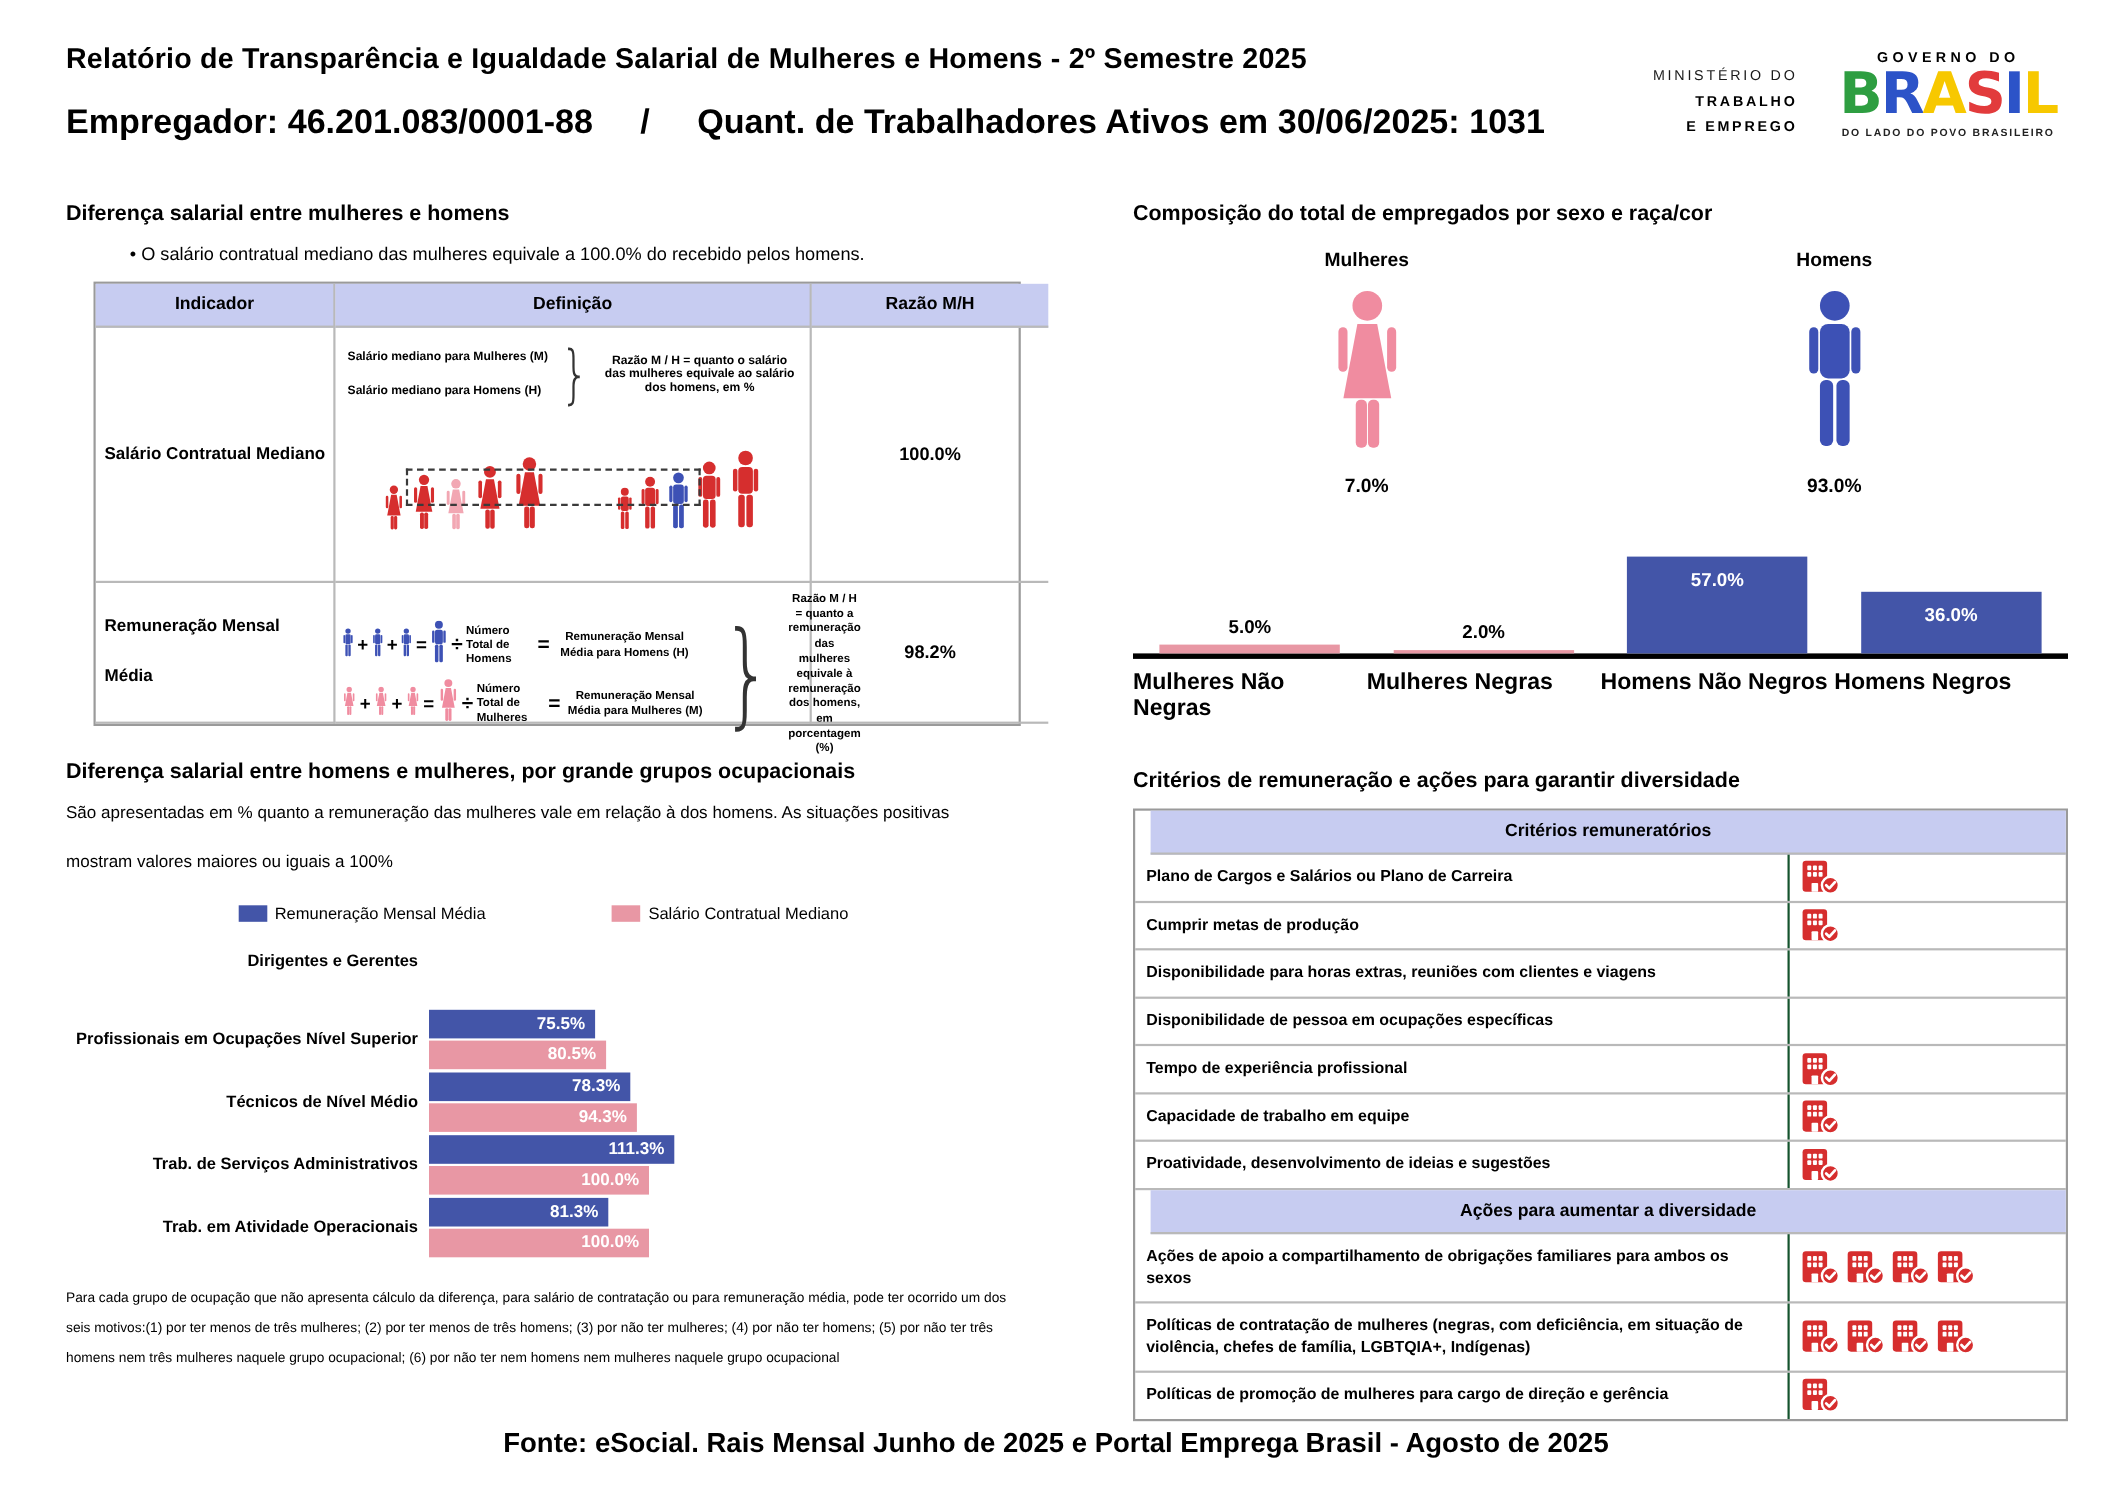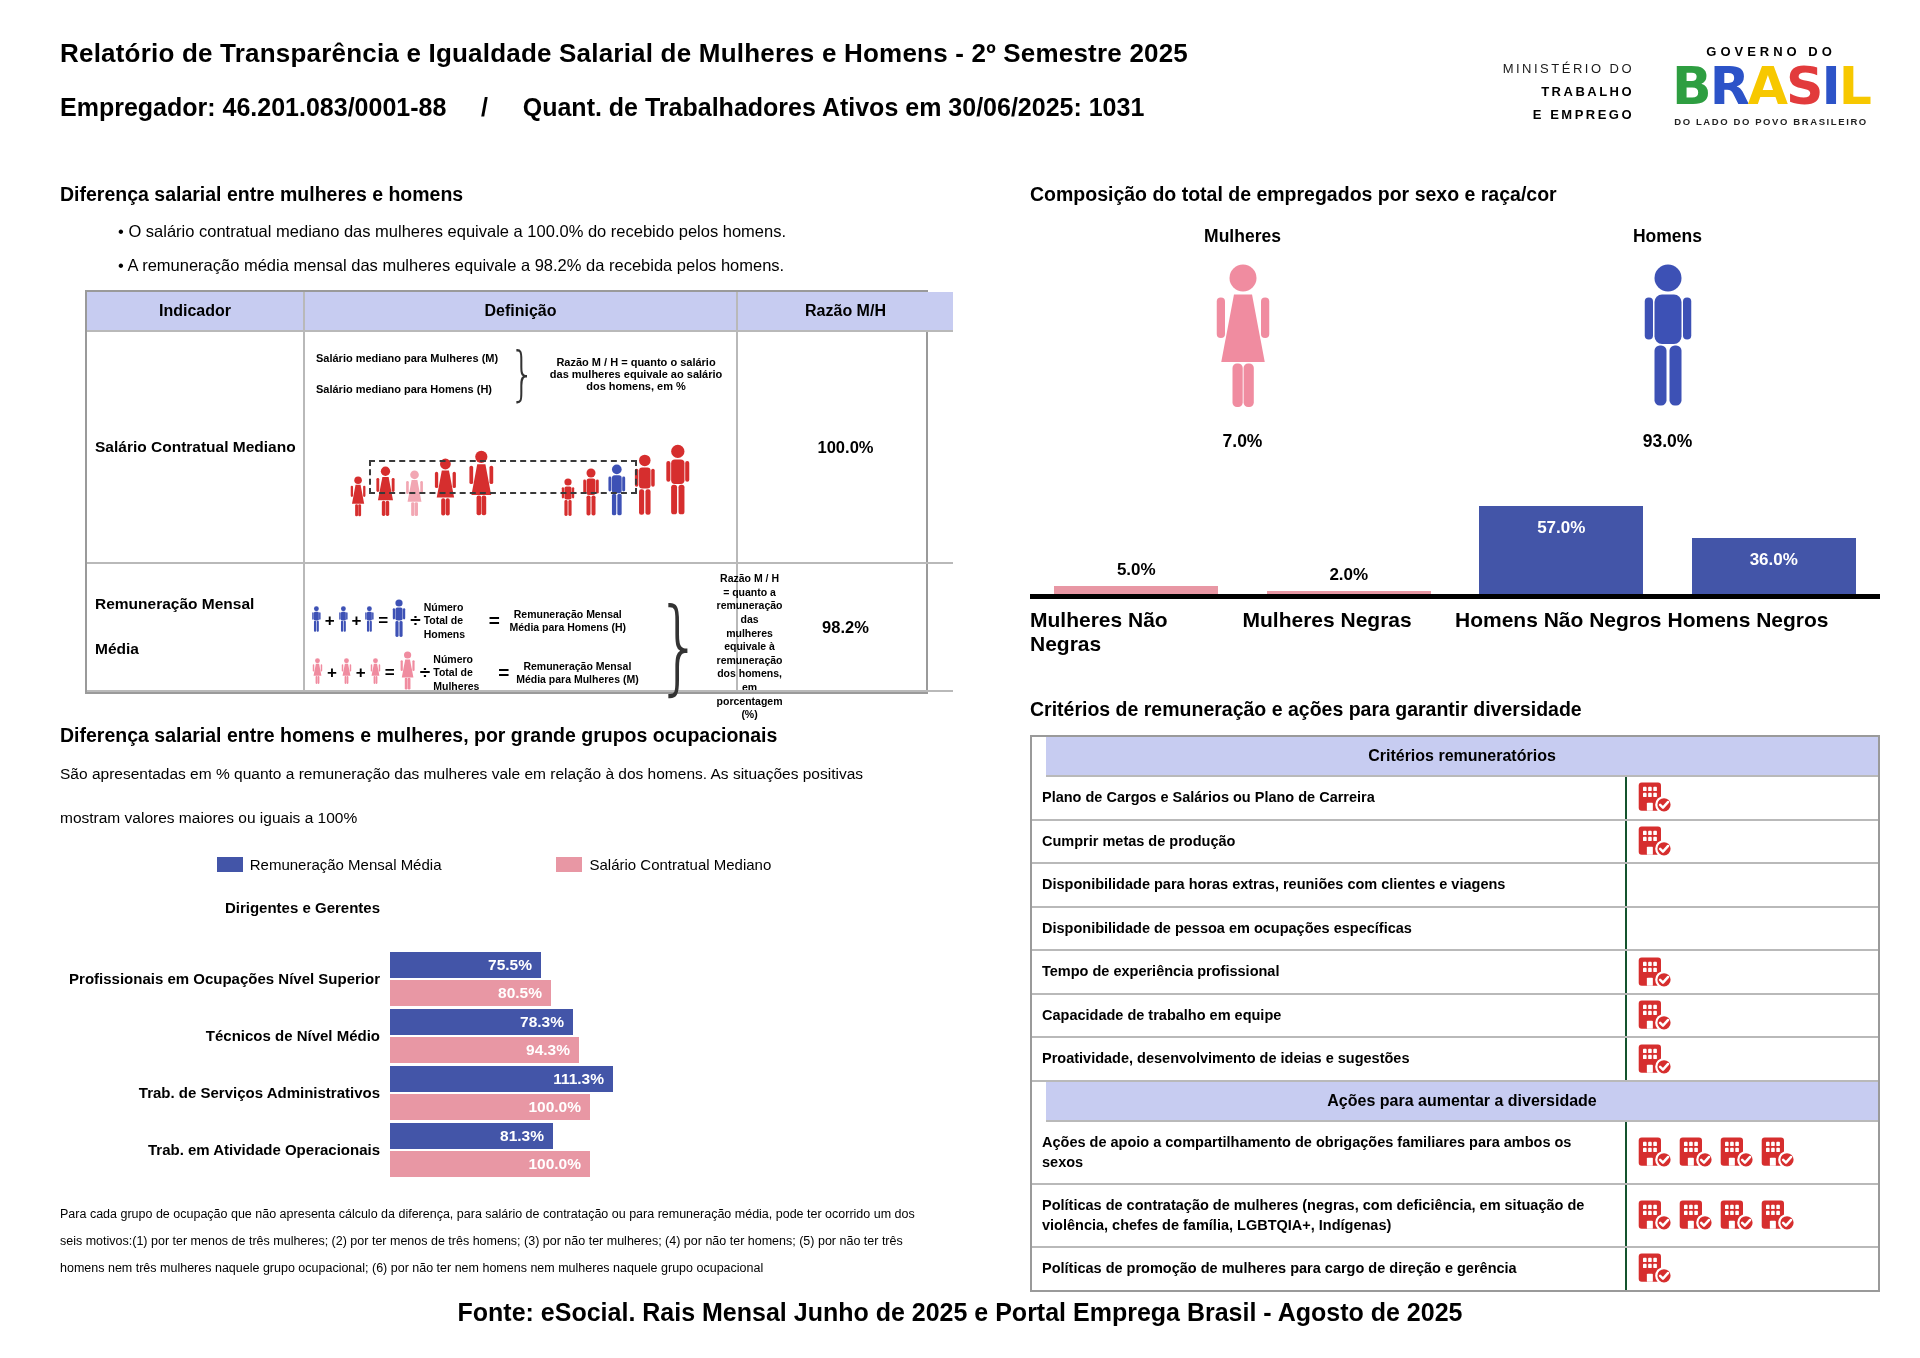--- a/index.html
+++ b/index.html
@@ -3,21 +3,21 @@
 <meta charset="utf-8">
 <style>
   * { margin:0; padding:0; box-sizing:border-box; }
   html,body { background:#fff; }
   body { font-family:"Liberation Sans", sans-serif; color:#000; }
   .page { position:relative; width:1920px; height:1358px; background:#fff; overflow:hidden; }
 
   
   .hdr { position:absolute; left:60px; top:38px; right:50px; display:flex; justify-content:space-between; }
   .hdr-titles h1 { font-size:26px; font-weight:bold; letter-spacing:.2px; }
-  .hdr-titles h2 { font-size:25px; font-weight:bold; margin-top:24px; white-space:pre; }
+  .hdr-titles h2 { font-size:31px; font-weight:bold; margin-top:24px; white-space:pre; }
   .brand { display:flex; align-items:flex-start; gap:38px; margin-top:6px; }
   .ministry { text-align:right; font-size:13px; letter-spacing:2.5px; line-height:1.75; margin-top:14px; }
   .ministry .m1 { font-weight:normal; color:#1a1a1a; }
   .ministry .m2, .ministry .m3 { font-weight:bold; }
   .govlogo { text-align:center; }
   .gov-top { font-size:13px; font-weight:bold; letter-spacing:4px; }
   .gov-name { font-size:52px; font-weight:900; letter-spacing:-2px; line-height:1.05; font-family:"DejaVu Sans", sans-serif; }
   .gov-tag { font-size:9.5px; font-weight:bold; letter-spacing:1.6px; color:#222; margin-top:2px; }
 
   
@@ -122,21 +122,20 @@
         <div class="gov-name"><span style="color: rgb(46, 158, 65);">B</span><span style="color: rgb(44, 83, 200);">R</span><span style="color: rgb(247, 200, 0);">A</span><span style="color: rgb(226, 59, 60);">S</span><span style="color: rgb(44, 83, 200);">I</span><span style="color: rgb(247, 200, 0);">L</span></div>
         <div class="gov-tag">DO LADO DO POVO BRASILEIRO</div>
       </div>
     </div>
   </div>
 
   <div class="col-left">
     <h3 class="sec-h">Diferença salarial entre mulheres e homens</h3>
     <ul class="bullets">
       <li>O salário contratual mediano das mulheres equivale a 100.0% do recebido pelos homens.</li>
-      <li>A remuneração média mensal das mulheres equivale a 98.2% da recebida pelos homens.</li>
     </ul>
 
     <div class="sal-table">
       <div class="sal-cell sal-head">Indicador</div>
       <div class="sal-cell sal-head">Definição</div>
       <div class="sal-cell sal-head">Razão M/H</div>
 
       <div class="sal-cell sal-ind r1">Salário Contratual Mediano</div>
       <div class="sal-cell sal-def r1">
         <div class="def-top">

